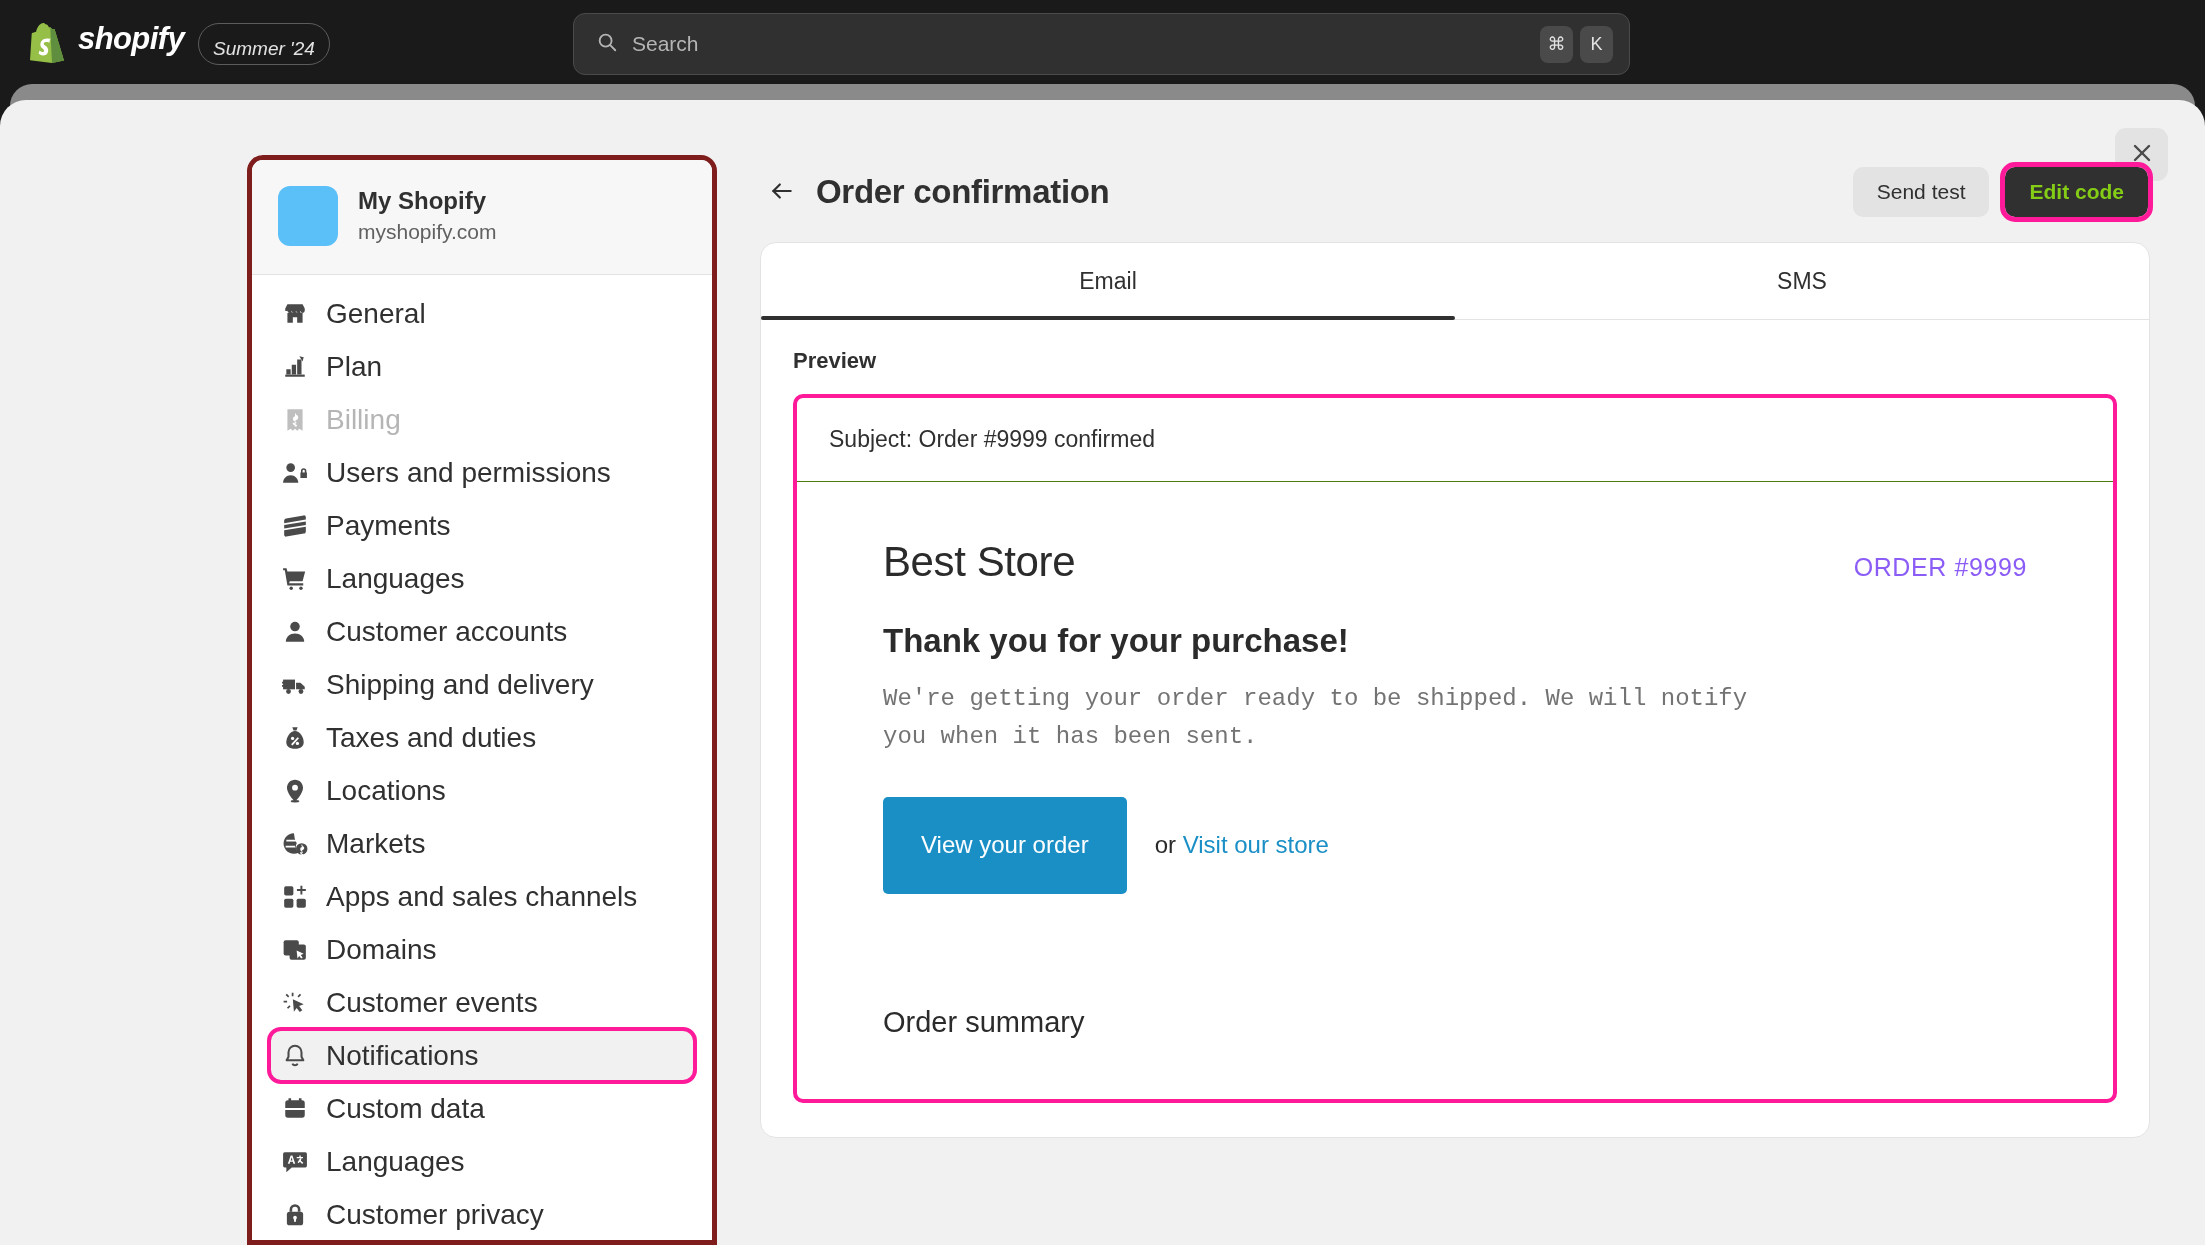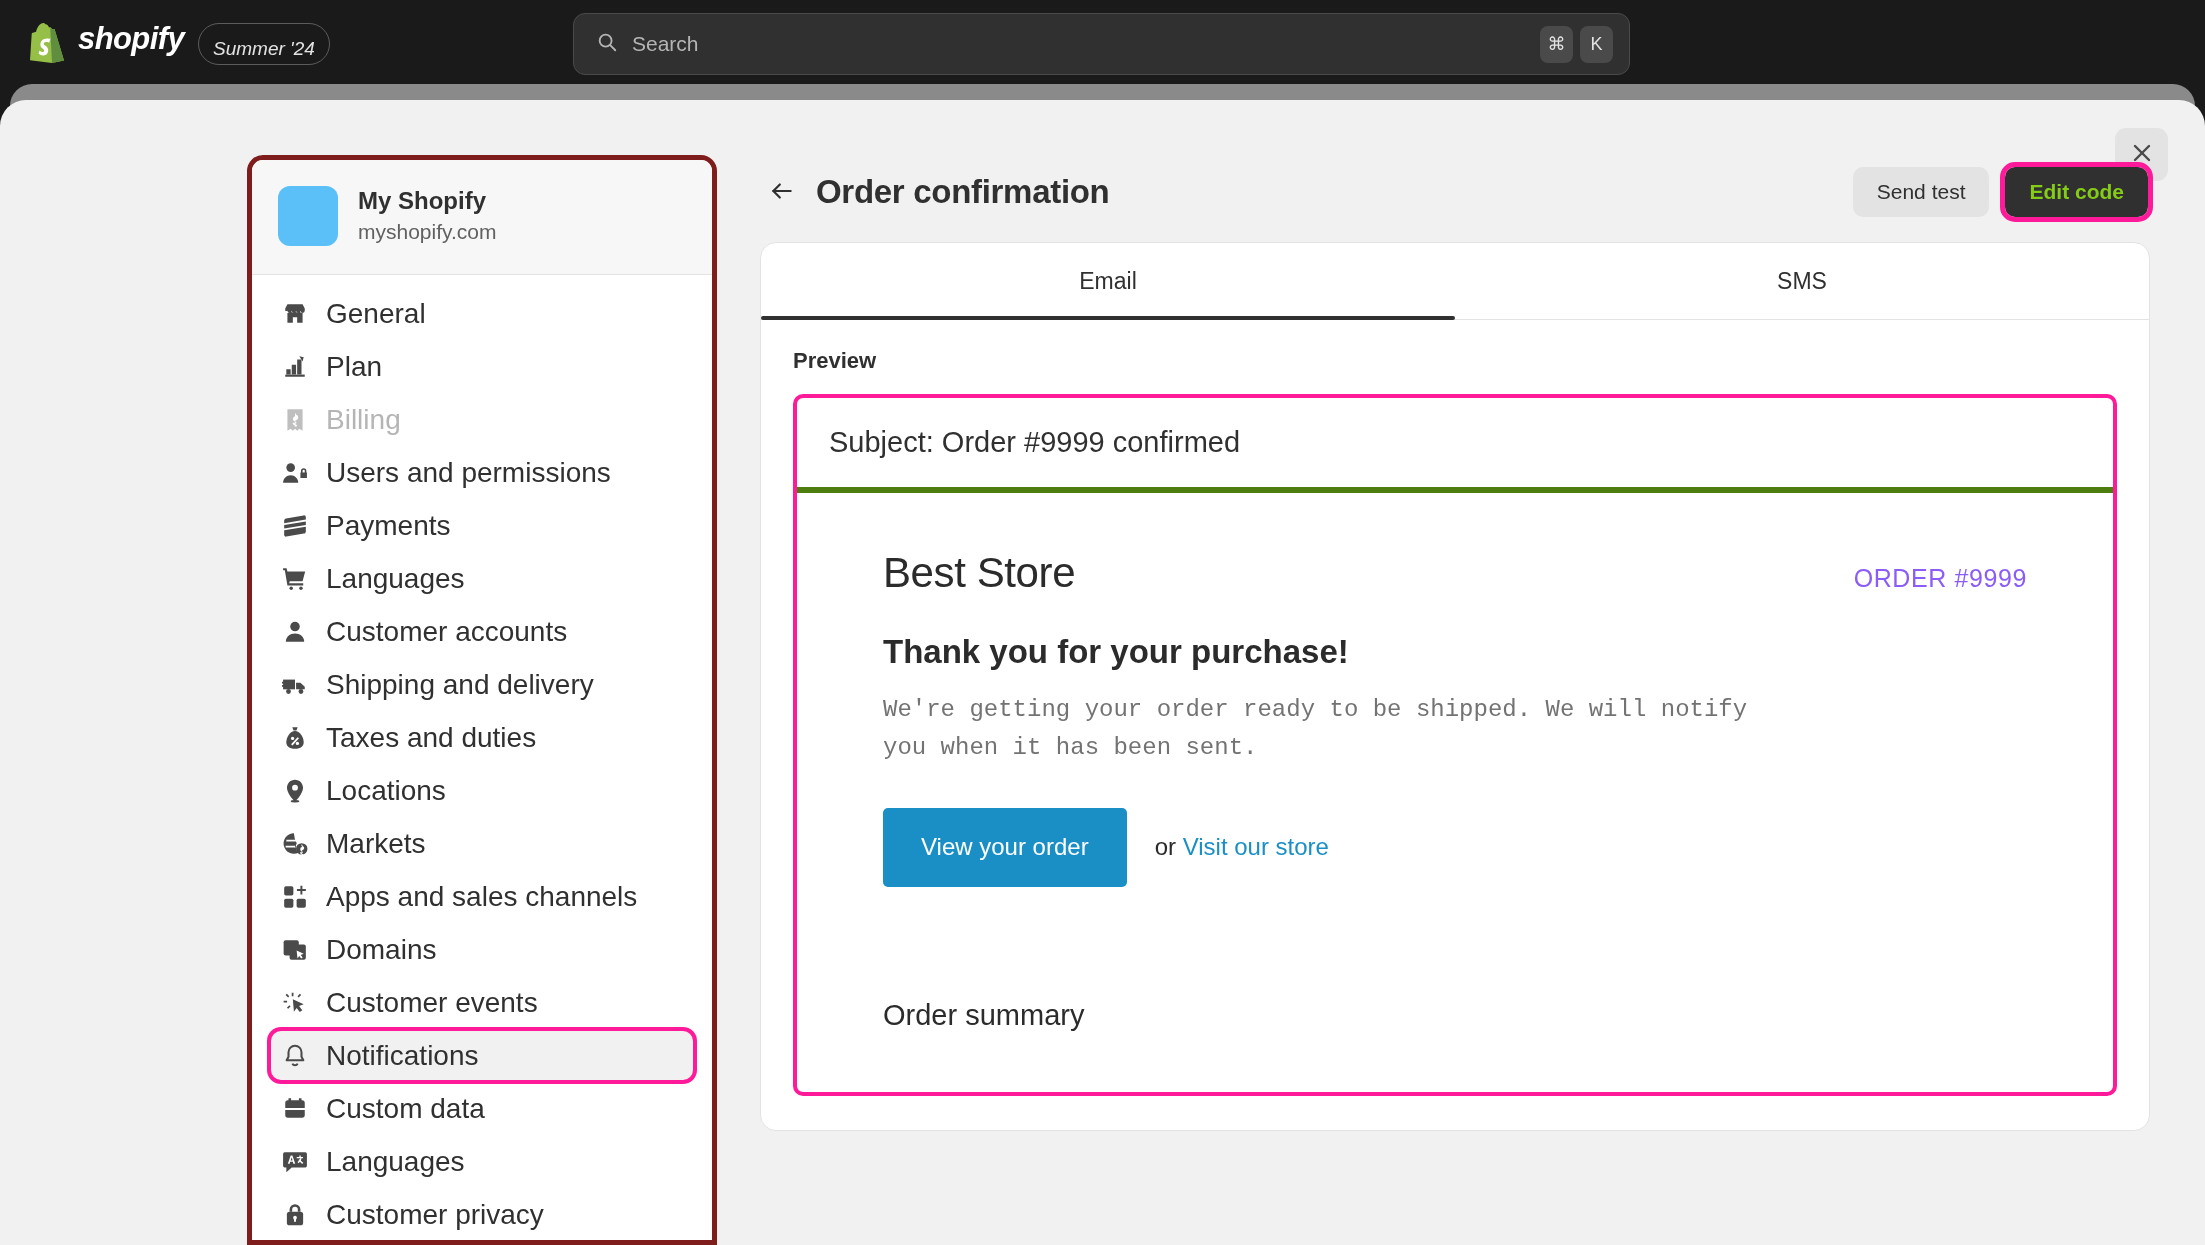--- a/index.html
+++ b/index.html
@@ -137,37 +137,37 @@
     height:4px; background:#303030; border-radius:2px;
   }
 
   .preview-section{ padding:28px 32px 34px; }
   .preview-label{ font-size:22px; font-weight:700; color:#303030; margin-bottom:20px; }
 
   .email-frame{
     border:4px solid #ff1a9a; border-radius:10px; overflow:hidden; background:#ffffff;
   }
   .email-subject{
-    padding:28px 32px; font-size:29px; color:#303030;
-    border-bottom:6px solid #4d7c0f;
+    padding:28px 32px; font-size:23px; color:#303030;
+    border-bottom:1px solid #4d7c0f;
   }
   .email-body{ padding:56px 86px 0; }
   .email-top{ display:flex; align-items:baseline; }
   .store-title{ font-size:42px; color:#2b2b2b; letter-spacing:-0.4px; }
   .order-no{ margin-left:auto; font-size:25px; color:#8b5cf6; letter-spacing:.6px; }
   .thank-you{ margin-top:36px; font-size:33px; font-weight:700; color:#2b2b2b; }
   .email-para{
     margin-top:20px; font-size:24px; line-height:1.6; color:#737373;
     max-width:920px;
     font-family:Liberation Mono, monospace;
   }
   .cta-row{ display:flex; align-items:center; margin-top:40px; }
   .cta-btn{
     background:#1a8fc6; color:#ffffff; border:none; border-radius:5px;
-    height:79px; padding:0 38px; font-size:24px; font-family:inherit; cursor:pointer;
+    height:97px; padding:0 38px; font-size:24px; font-family:inherit; cursor:pointer;
   }
   .cta-or{ margin-left:28px; font-size:24px; color:#2b2b2b; }
   .cta-link{ color:#1a8fc6; text-decoration:none; cursor:pointer; }
   .order-summary{ margin-top:112px; font-size:29px; color:#2b2b2b; padding-bottom:60px; }
 </style>
 </head>
 <body>
 
 <div class="topbar">
   <div class="brand">

